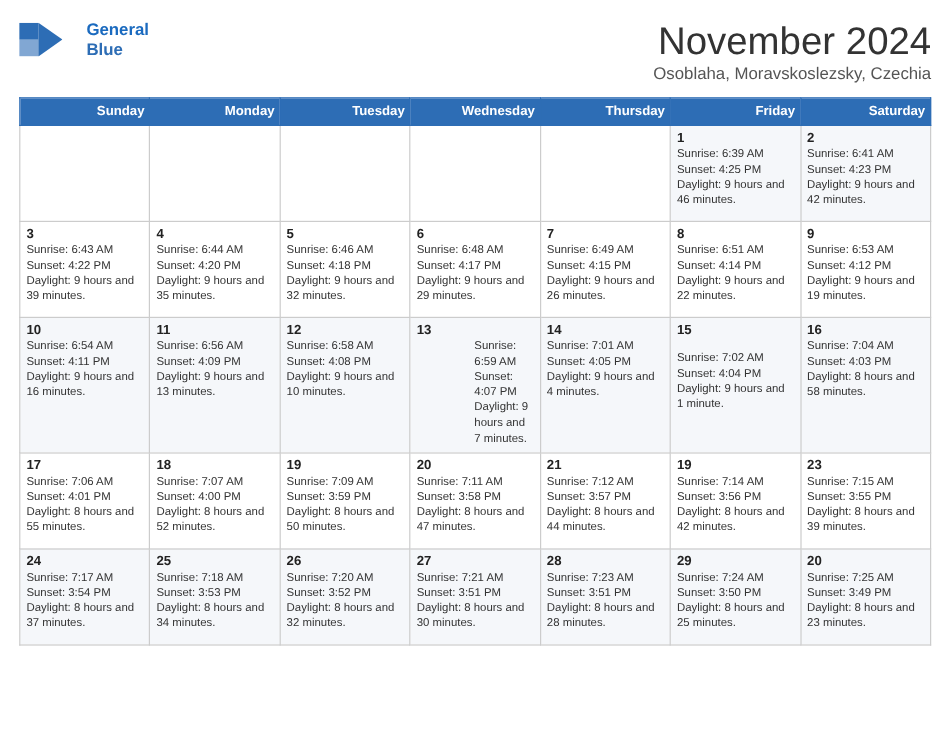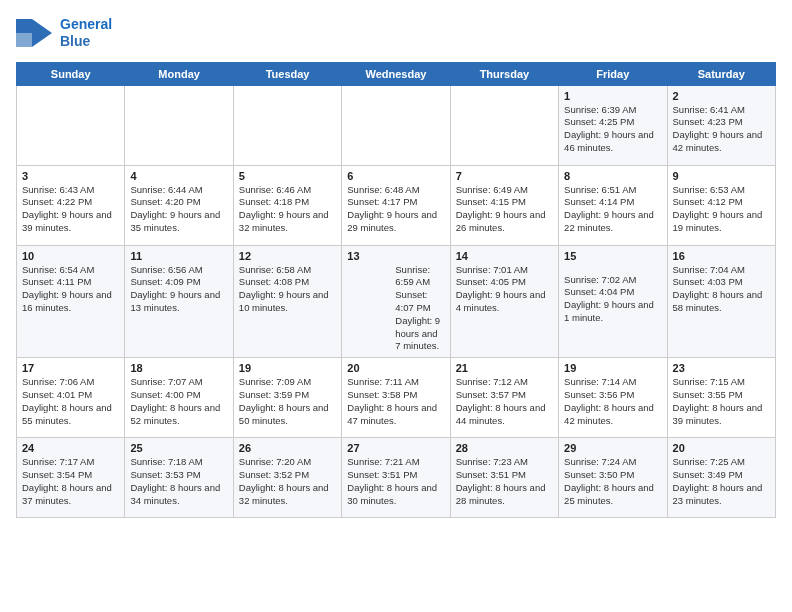--- a/index.html
+++ b/index.html
@@ -12,21 +12,21 @@
     }
     .header {
       display: flex;
       justify-content: space-between;
       align-items: flex-start;
       margin-bottom: 12px;
     }
     .logo {
       display: flex;
       align-items: center;
-      gap: 8px;
+      gap: 20px;
     }
     .logo-text {
       font-size: 14px;
       font-weight: bold;
       color: #333;
       line-height: 1.2;
     }
     .logo-text span {
       color: #1a6abf;
     }
@@ -48,21 +48,21 @@
     }
     .calendar-table {
       width: 100%;
       border-collapse: collapse;
       font-size: 10px;
     }
     .calendar-table thead th {
       background: #2d6db5;
       color: #fff;
       padding: 5px 4px;
-      text-align: center;
+      text-align: right;
       font-size: 11px;
       font-weight: bold;
       border: 1px solid #2d6db5;
     }
     .calendar-table td {
       border: 1px solid #ccc;
       vertical-align: top;
       padding: 4px 5px;
       width: calc(100% / 7);
       min-height: 70px;
@@ -100,20 +100,24 @@
         <rect x="0" y="0" width="16" height="14" fill="#2d6db5"></rect>
         <rect x="0" y="14" width="16" height="14" fill="#2d6db5" opacity="0.6"></rect>
         <polygon points="16,0 36,14 16,28" fill="#2d6db5"></polygon>
       </svg>
     </div>
     <div class="logo-text">
       <div><span>General</span></div>
       <div><span style="color:#2d6db5">Blue</span></div>
     </div>
   </div>
+  <div class="title-block">
+    <div class="month-title">November 2024</div>
+    <div class="location">Osoblaha, Moravskoslezsky, Czechia</div>
+  </div>
 </div>
 
 <table class="calendar-table">
   <thead>
     <tr id="header-row">
         <th>Sunday</th>
         <th>Monday</th>
         <th>Tuesday</th>
         <th>Wednesday</th>
         <th>Thursday</th>

